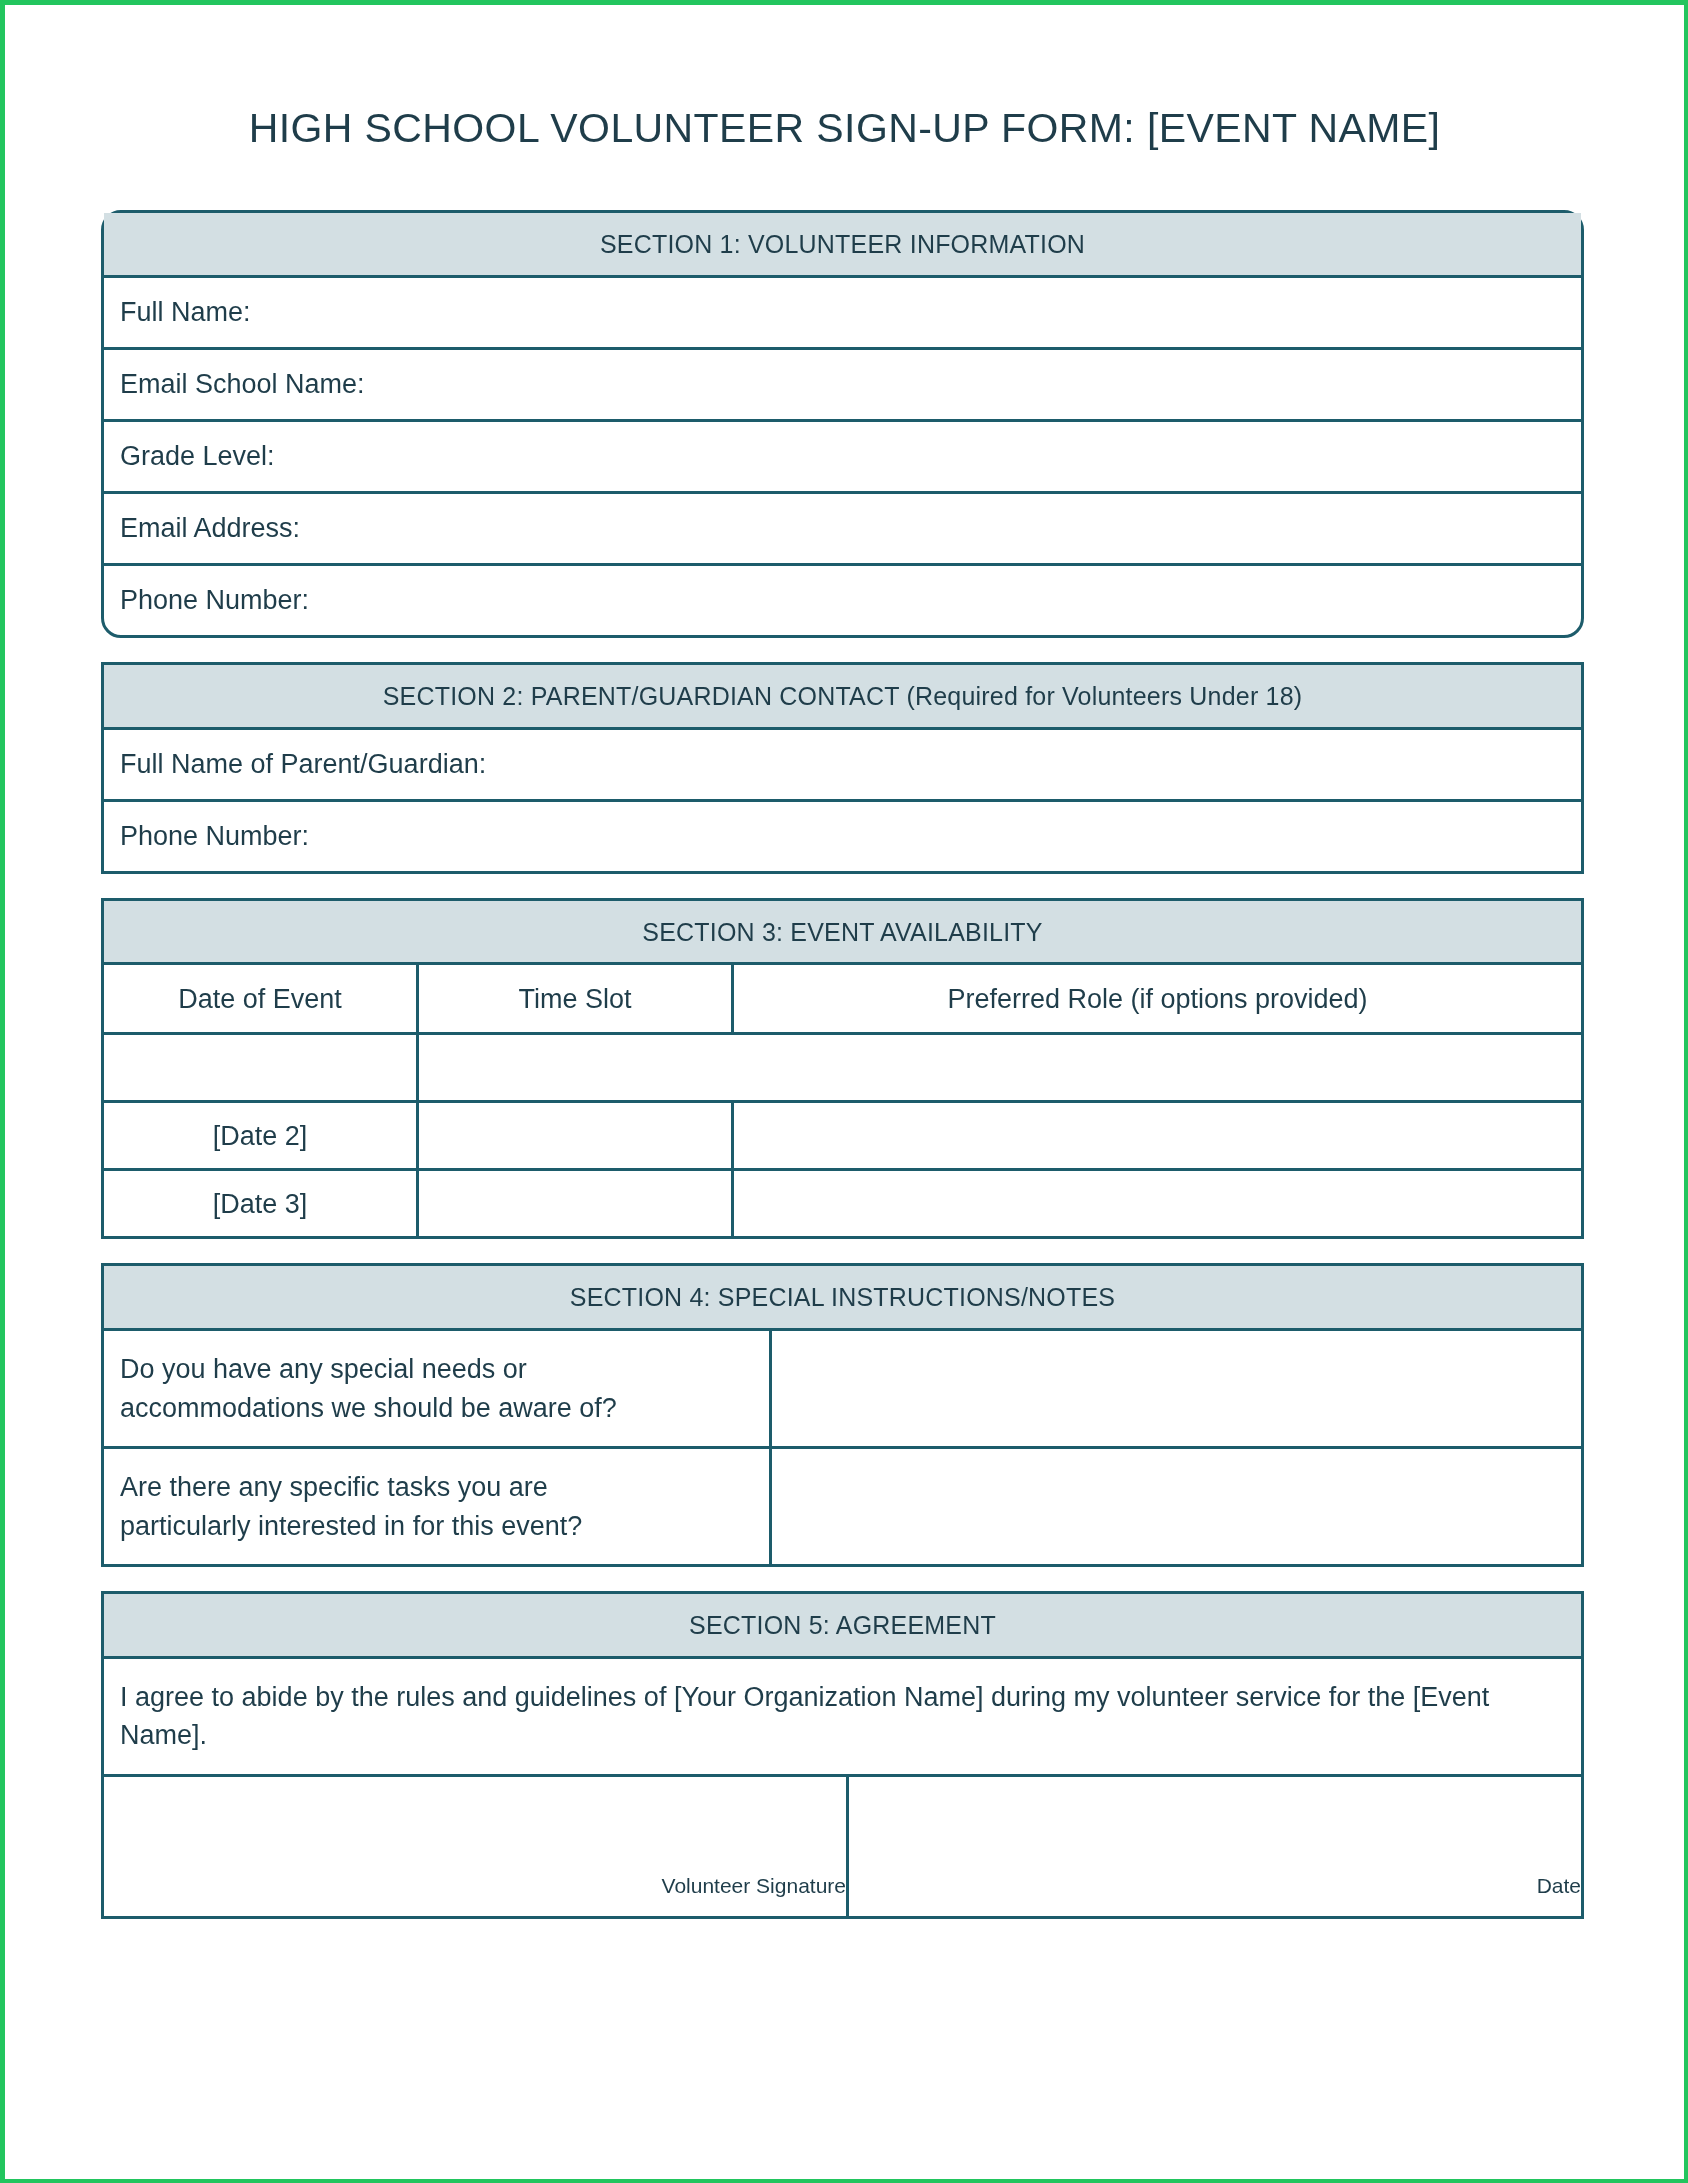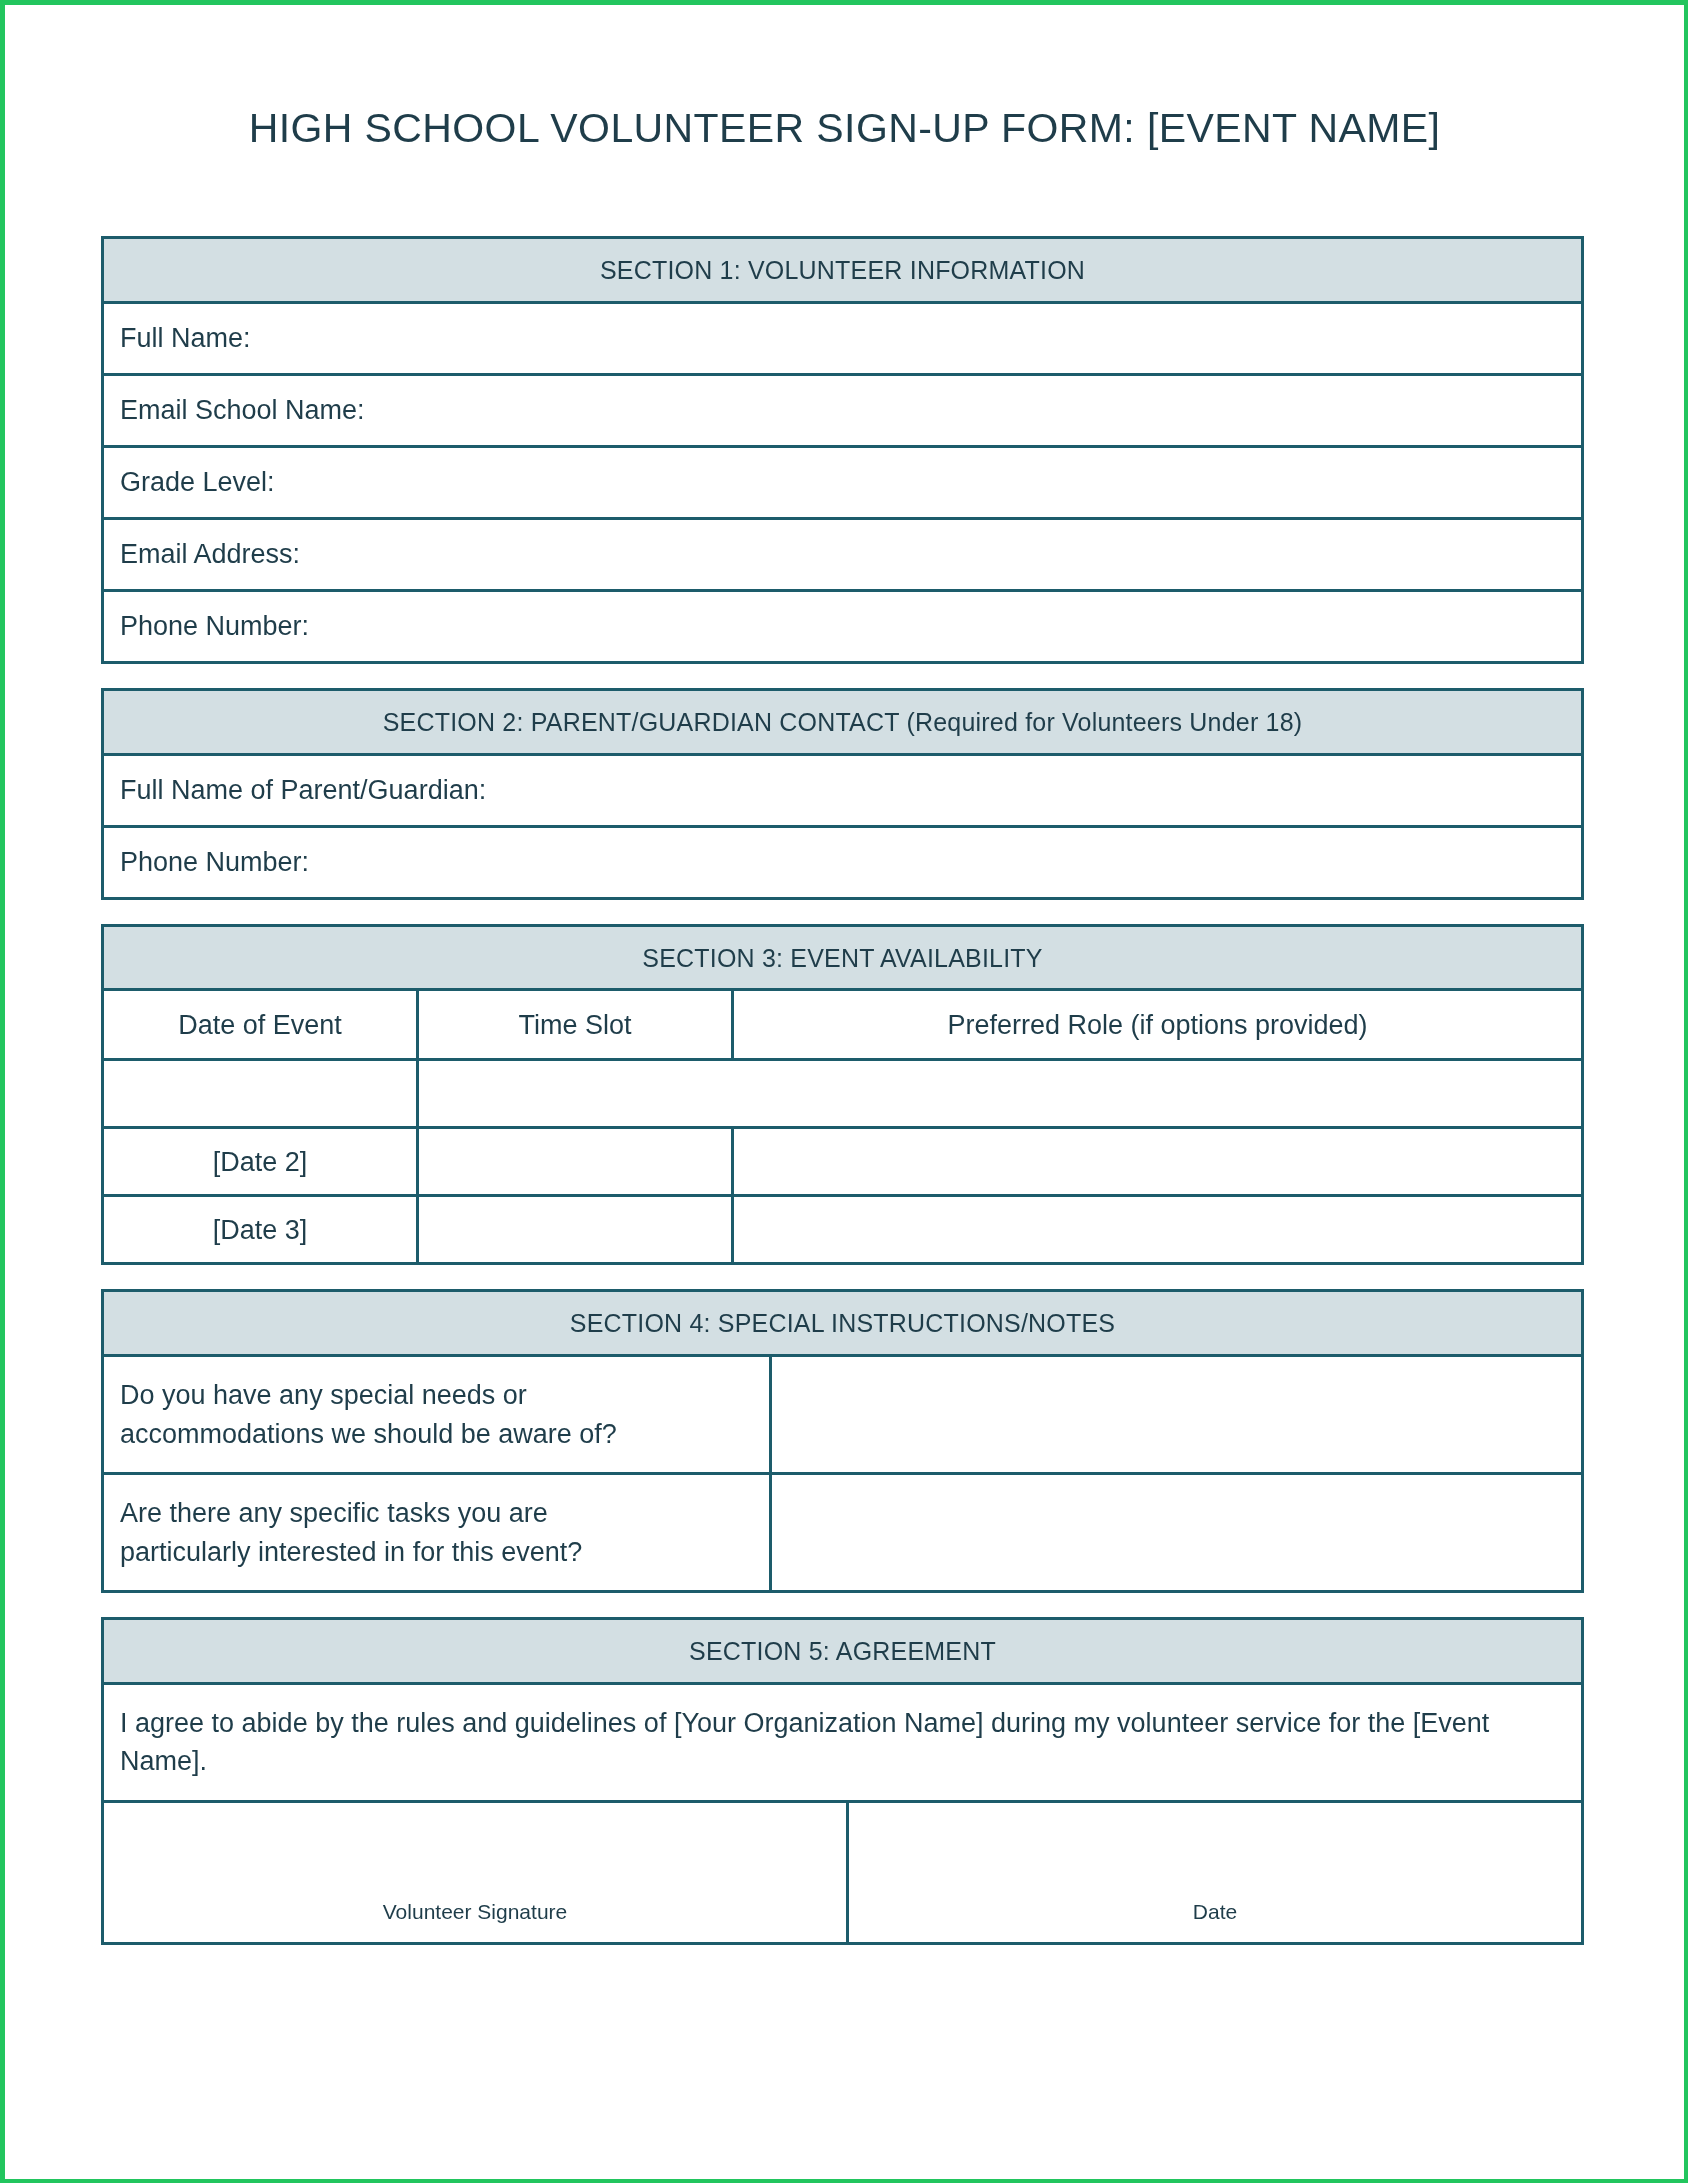--- a/index.html
+++ b/index.html
@@ -44,21 +44,21 @@
     white-space: nowrap;
   }
 
   
   .section {
     box-sizing: border-box;
     margin-top: 24px;
     border: 3px solid #1d5c6b;
     width: 1483px;
   }
-  .section.first { margin-top: 83px; }
+  .section.first { margin-top: 57px; border-radius: 20px; }
 
   .section-header {
     box-sizing: border-box;
     background: #d3dfe3;
     color: #1f3d4a;
     text-align: center;
     font-size: 25px;
     letter-spacing: 0.2px;
     padding: 17px 10px 16px 10px;
     border-bottom: 3px solid #1d5c6b;
@@ -124,21 +124,21 @@
     align-items: center;
     padding: 14px 16px;
   }
   .sign-row { min-height: 139px; }
   .sign-cell {
     box-sizing: border-box;
     flex: 0 0 745px;
     border-right: 3px solid #1d5c6b;
     display: flex;
     align-items: flex-end;
-    justify-content: center;
+    justify-content: flex-end;
     height: 139px;
     padding-bottom: 18px;
     color: #1f3d4a;
     font-size: 21px;
   }
   .sign-cell.last {
     flex: 1 1 auto;
     border-right: none;
   }
 </style>

